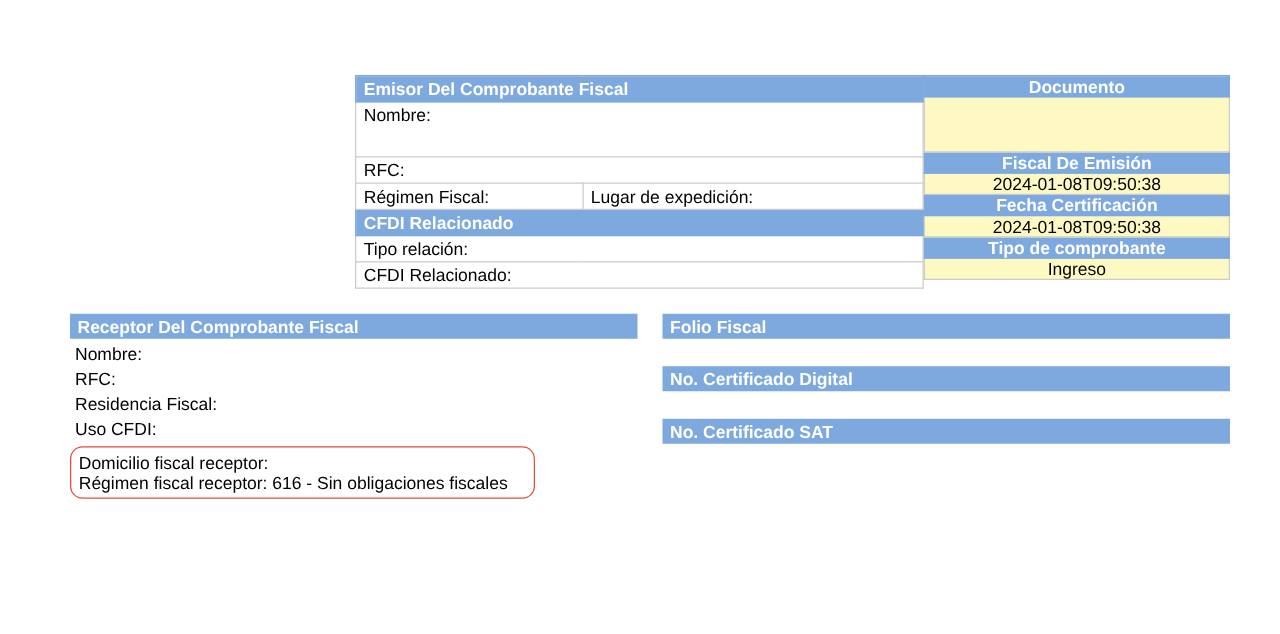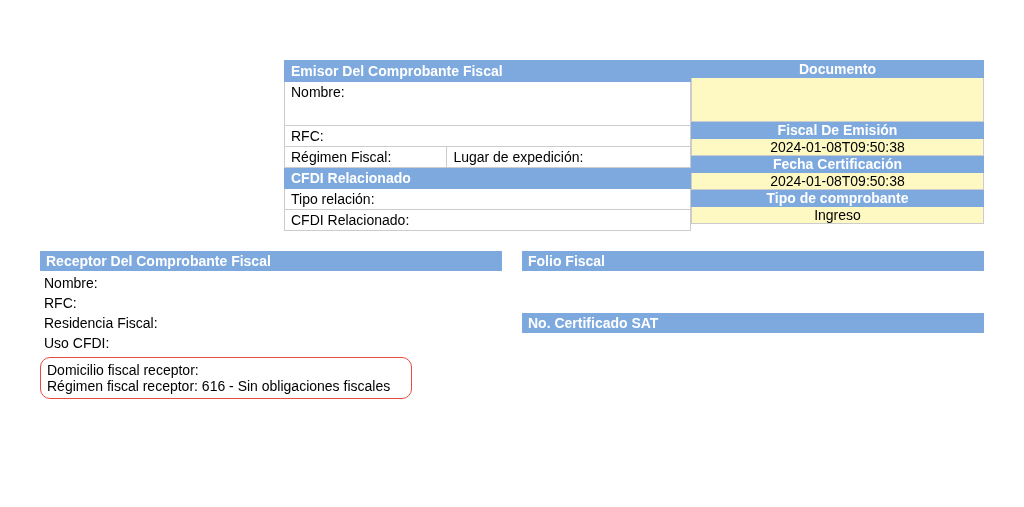--- a/index.html
+++ b/index.html
@@ -24,30 +24,30 @@
   }
   .label-bold { font-weight: normal; }
   .top-section {
     display: flex;
     gap: 0;
     margin-bottom: 20px;
     margin-left: 200px;
     padding-left: 44px;
   }
   .emisor-block { flex: 1; }
-  .doc-block { width: 293px; }
+  .doc-block { width: 245px; }
   .doc-row-header {
     background:#7da9de; color:#fff; font-weight:bold; text-align:center;
     border:1px solid #7da9de;
   }
   .doc-row-val {
     background:#fef9c3; text-align:center; border:1px solid #ccc;
   }
   .lower-section { display:flex; gap:20px; }
-  .receptor-block { flex:1; }
+  .receptor-block { flex:1;margin-left:16px; }
   .folio-block { flex:1; }
   .receptor-line { padding:2px 4px; }
   .folio-header {
     background:#7da9de; color:#fff; font-weight:bold; padding:2px 6px;
     margin-bottom:2px;
   }
   .folio-gap { height:20px; }
   .highlight-box {
     border: 1.5px solid #e74c3c;
     border-radius: 10px;
@@ -152,17 +152,18 @@
       <div><span class="label-bold">Domicilio fiscal receptor:</span></div>
       <div>
         <span class="label-bold">Régimen fiscal receptor: </span><span>616 - Sin obligaciones fiscales</span>
       </div>
     </div>
   </div>
 
   <div class="folio-block">
     <div class="folio-header">Folio Fiscal</div>
     <div class="folio-gap"></div>
+    <div class="folio-header">No. Certificado Digital</div>
     <div class="folio-gap"></div>
     <div class="folio-header">No. Certificado SAT</div>
   </div>
 
 </div>
 
 </body></html>

